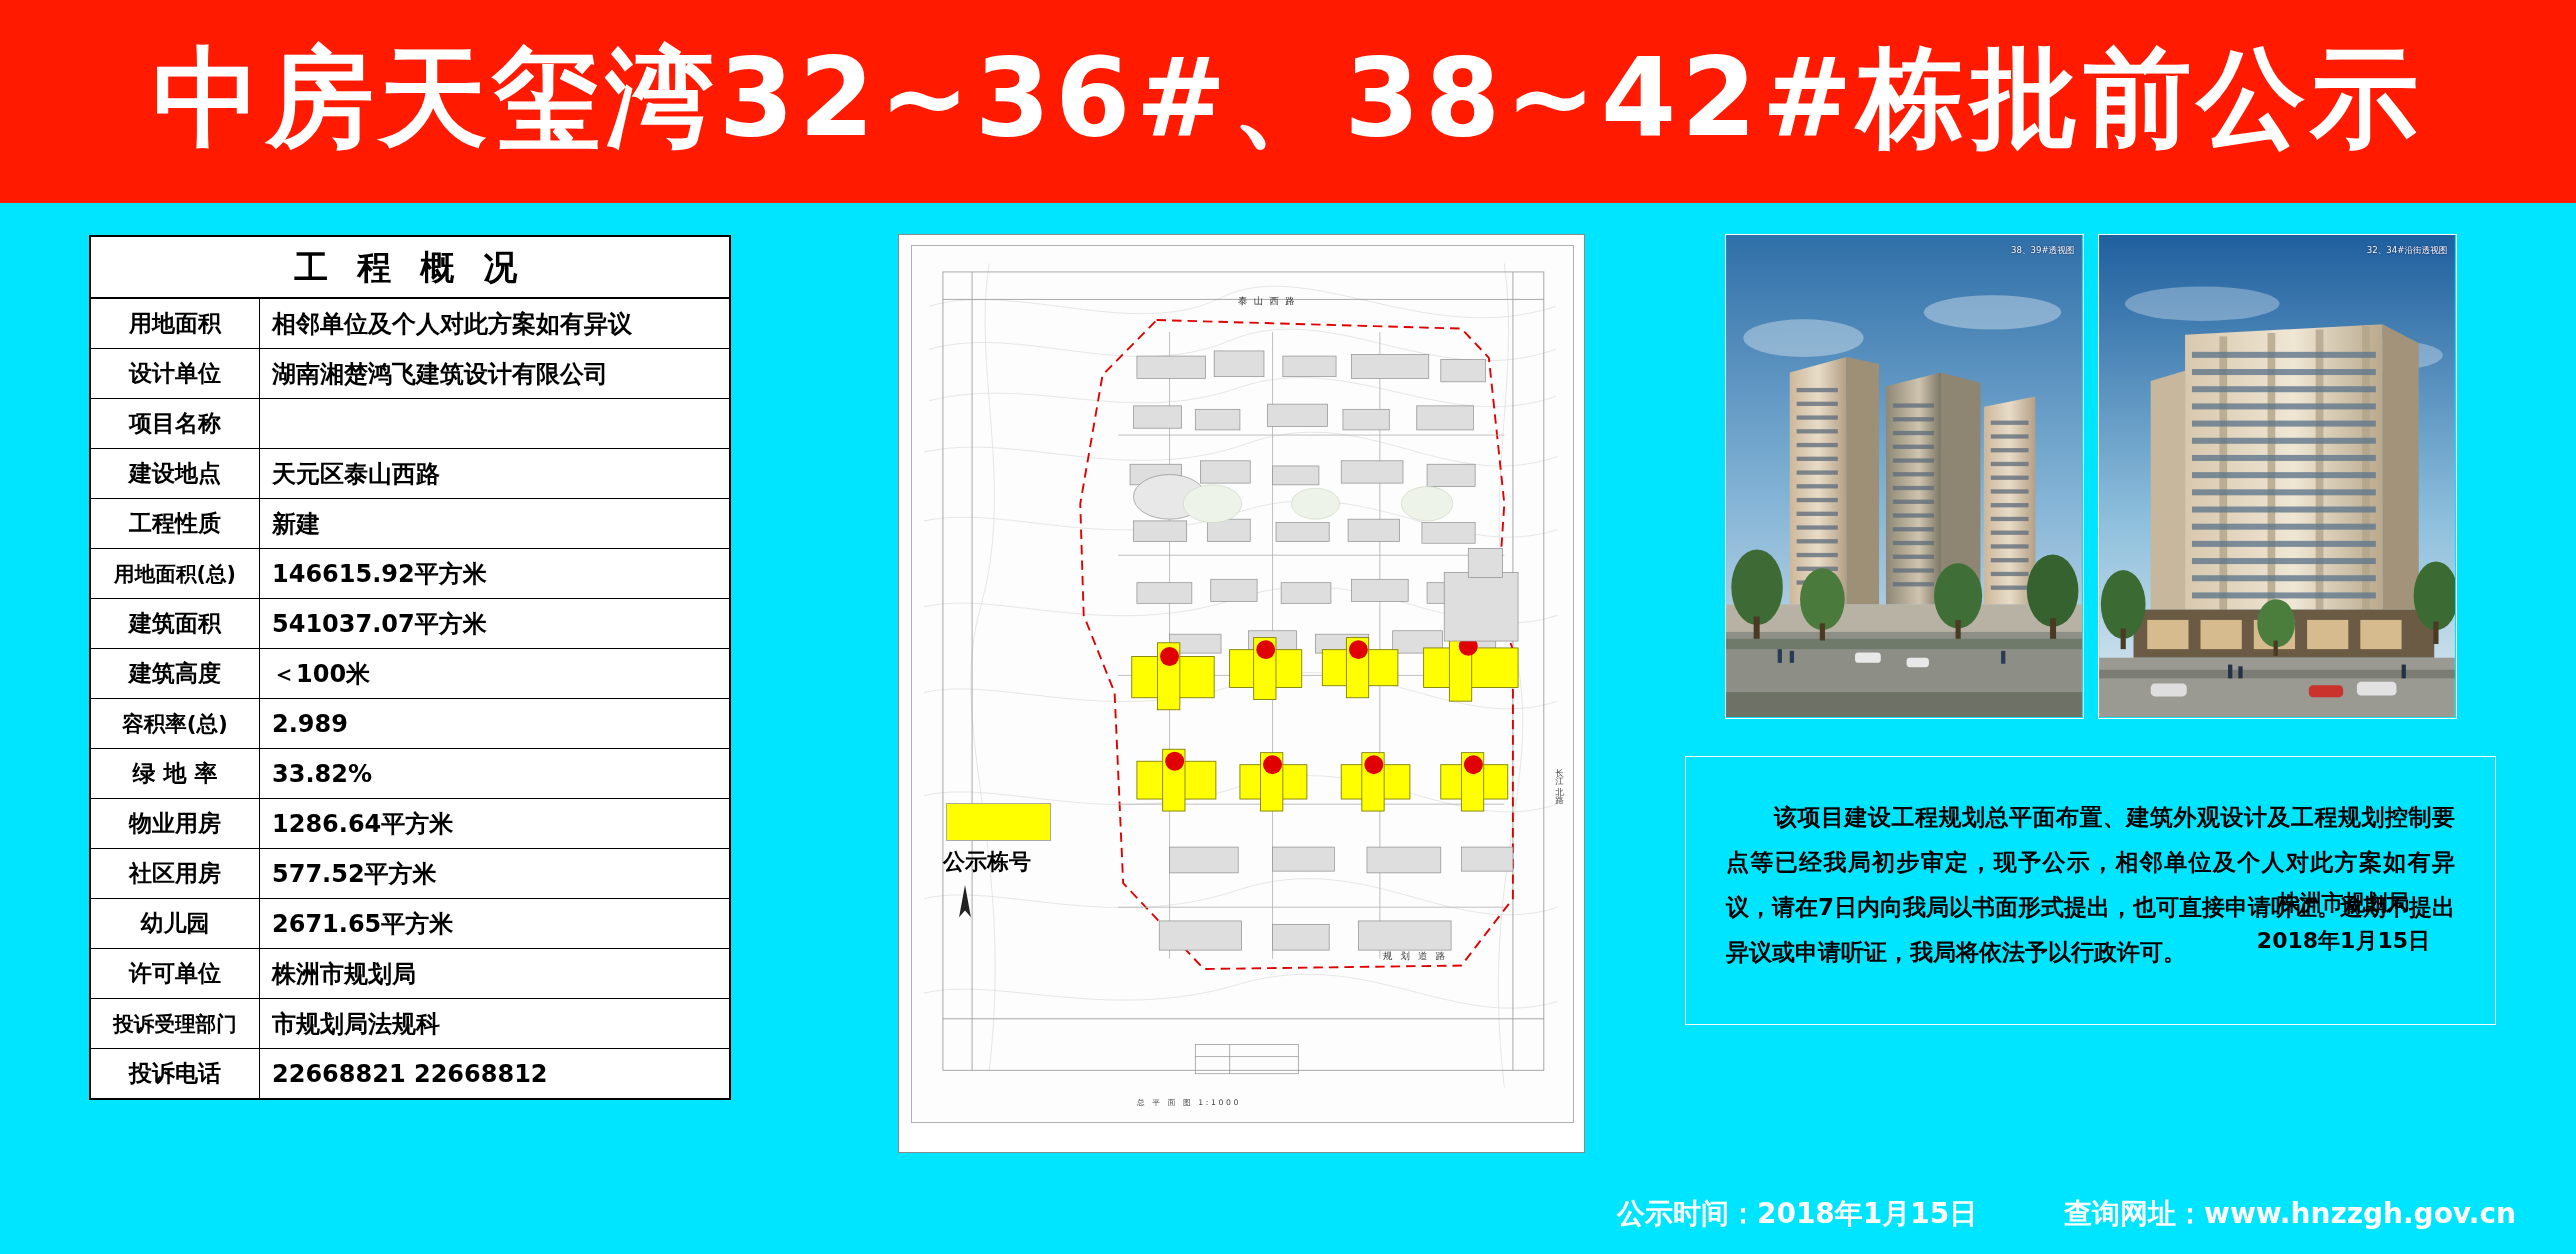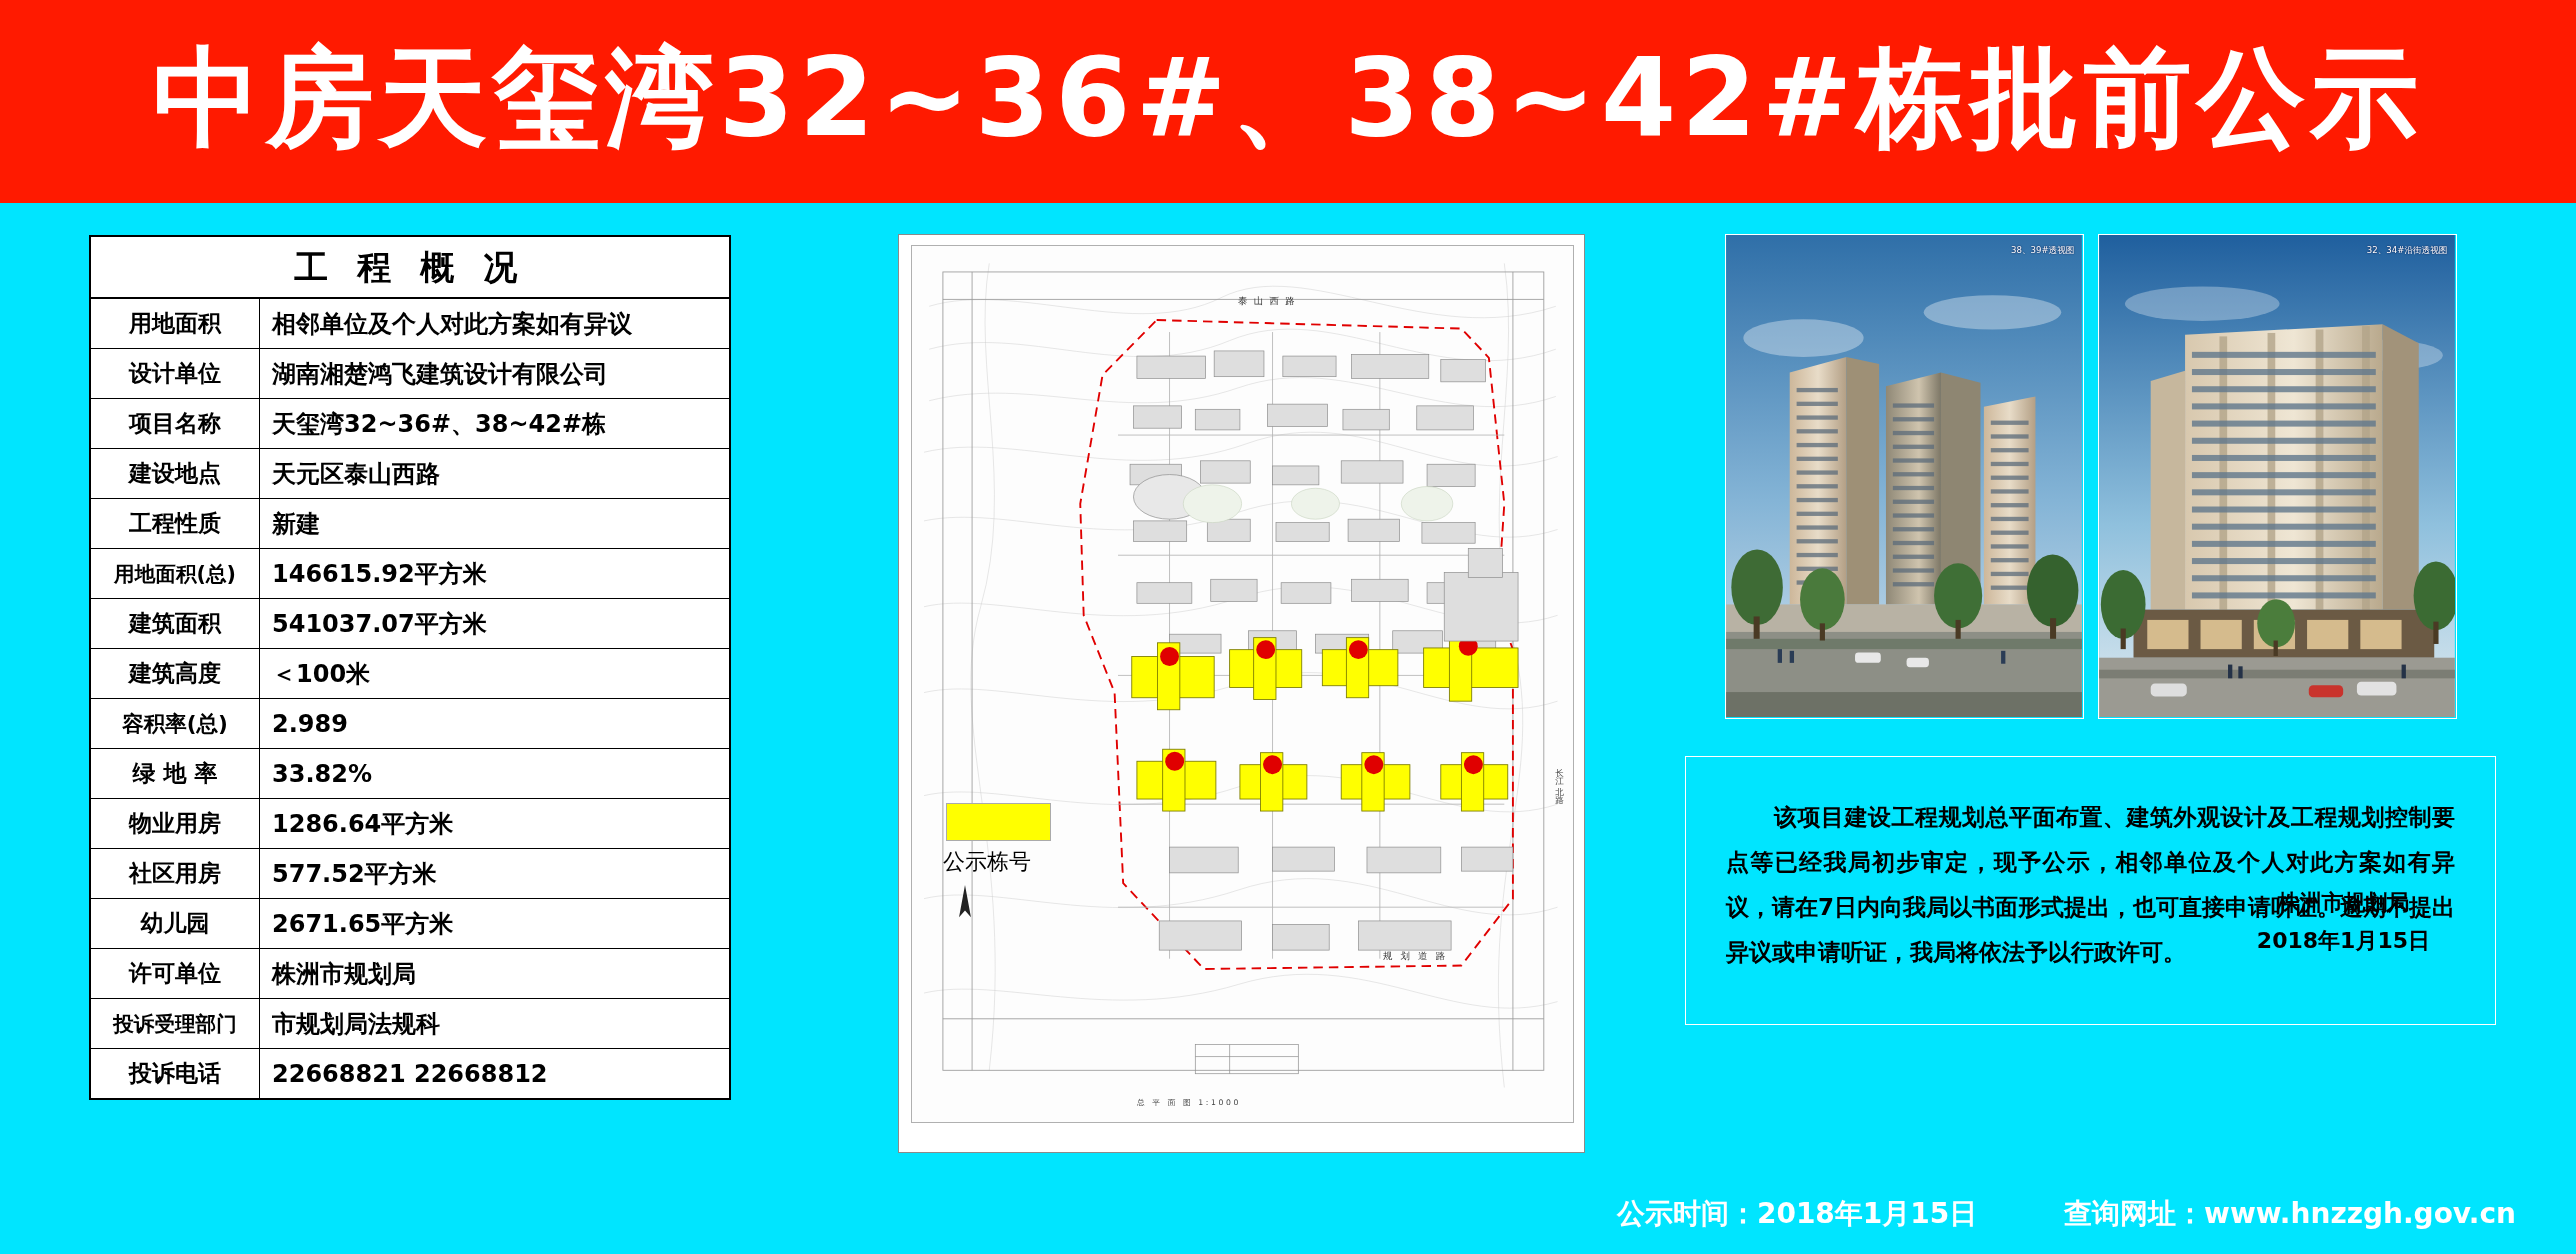--- a/index.html
+++ b/index.html
@@ -141,21 +141,21 @@
     width: 103px;
     height: 36px;
     background: #ffff00;
     border: 0.9px solid #aaa;
   }
   .plan-legend-label {
     position: absolute;
     left: 31px;
     top: 601px;
     font-size: 22px;
-    font-weight: normal;
+    font-weight: bold;
     font-family: "DejaVu Sans", sans-serif;
     color: #000;
   }
   .plan-compass {
     position: absolute;
     left: 36px;
     top: 637px;
     width: 34px;
     height: 38px;
   }
@@ -273,21 +273,20 @@
     <div class="info-row">
       <div class="info-label">用地面积</div>
       <div class="info-value">相邻单位及个人对此方案如有异议</div>
     </div>
     <div class="info-row">
       <div class="info-label">设计单位</div>
       <div class="info-value">湖南湘楚鸿飞建筑设计有限公司</div>
     </div>
     <div class="info-row">
       <div class="info-label">项目名称</div>
-      <div class="info-value">天玺湾32~36#、38~42#栋</div>
     </div>
     <div class="info-row">
       <div class="info-label">建设地点</div>
       <div class="info-value">天元区泰山西路</div>
     </div>
     <div class="info-row">
       <div class="info-label">工程性质</div>
       <div class="info-value">新建</div>
     </div>
     <div class="info-row">

